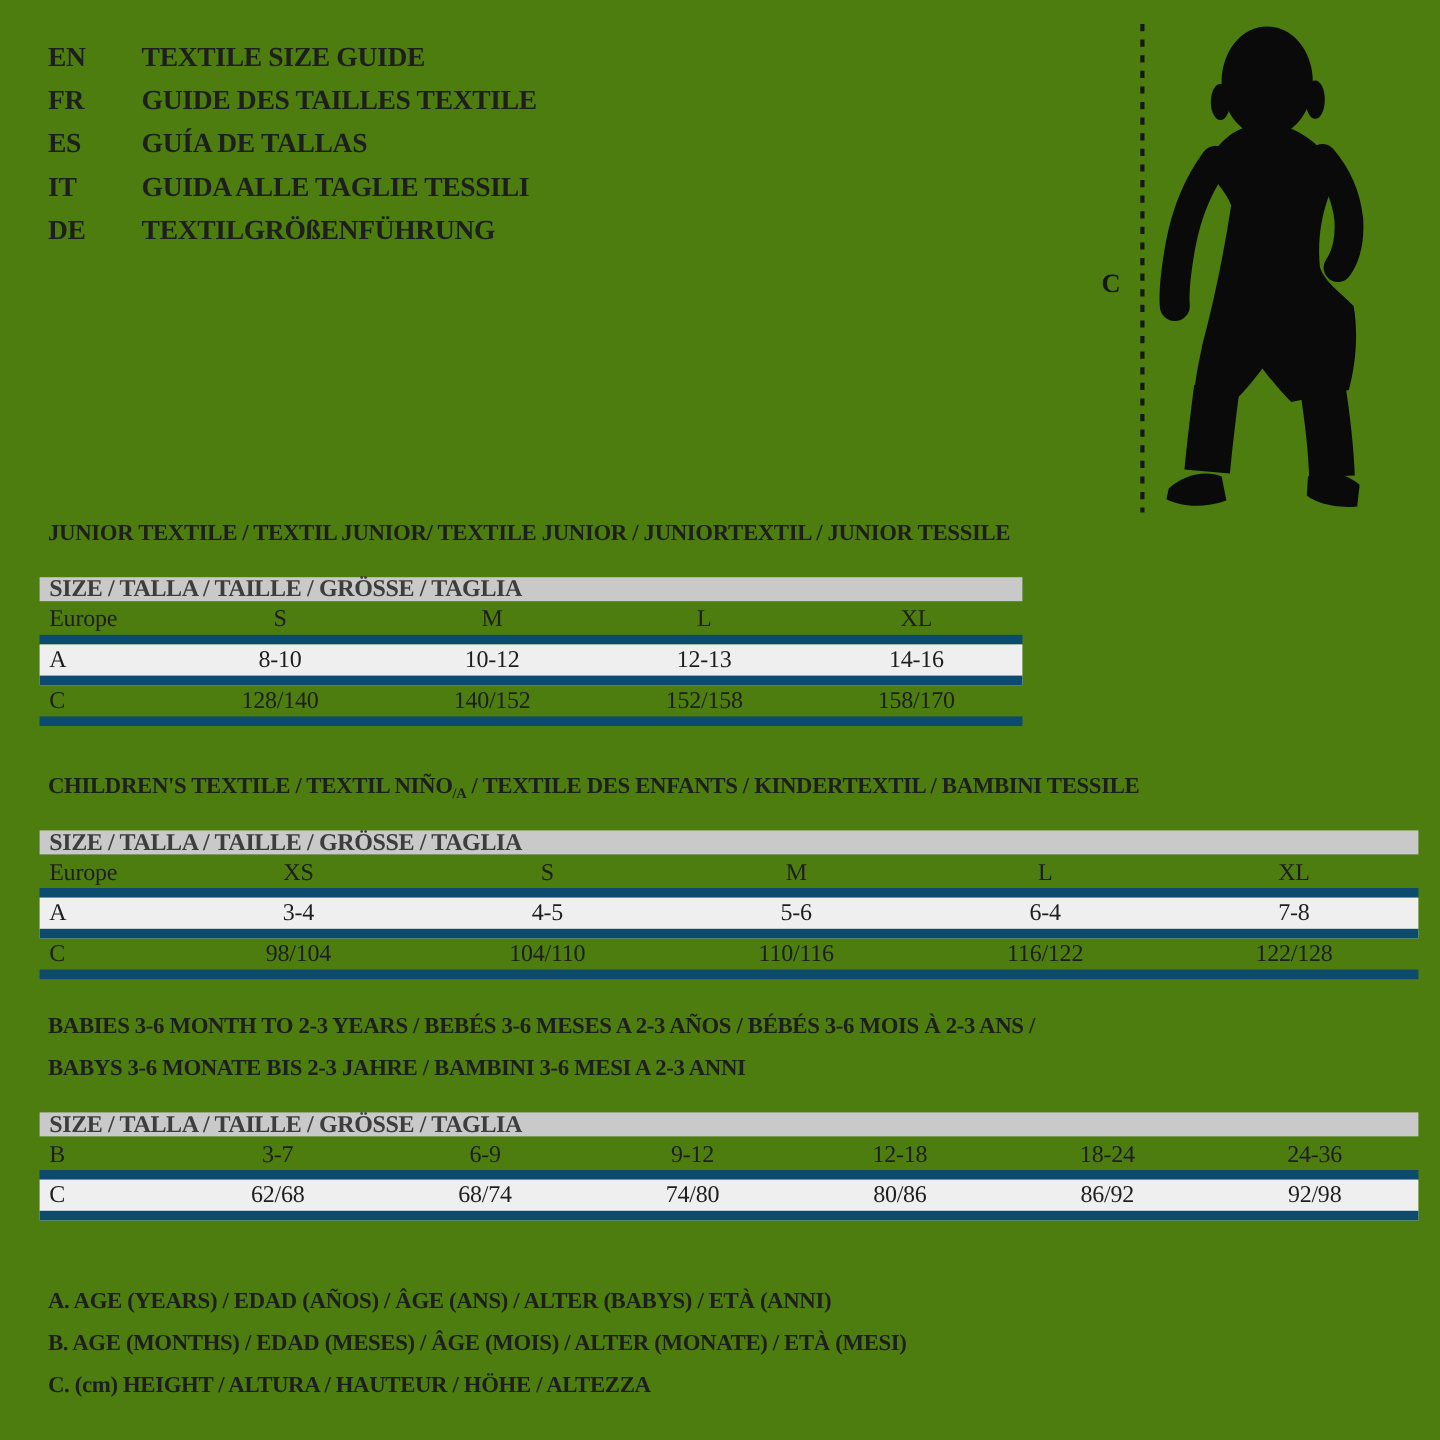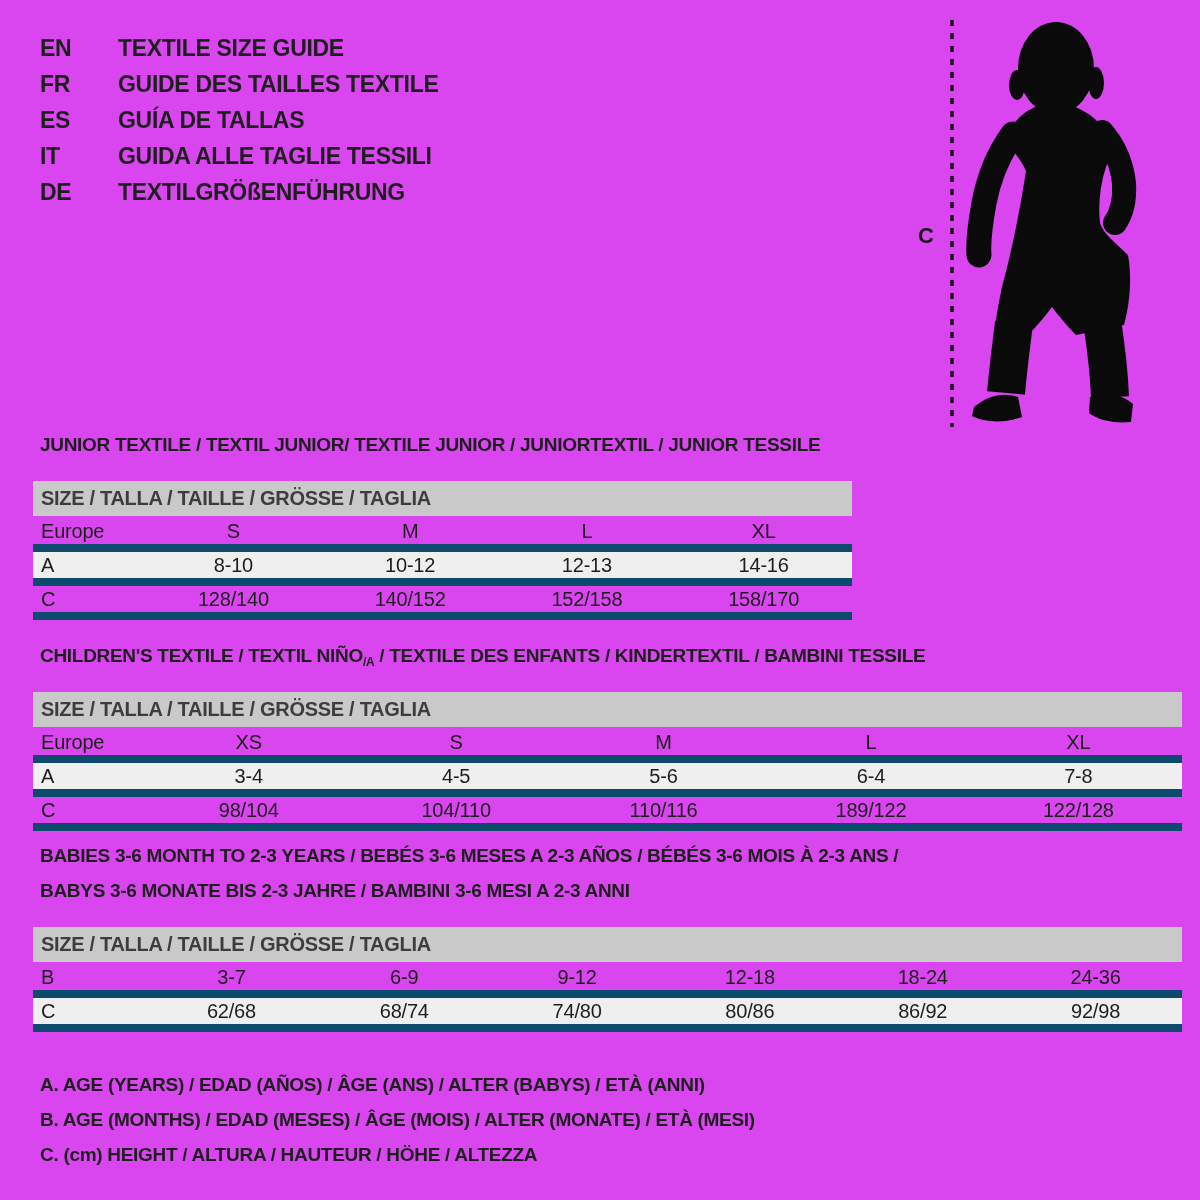--- a/index.html
+++ b/index.html
@@ -1,21 +1,21 @@
 <!DOCTYPE html>
 <html><head>
 <meta charset="utf-8">
 <style>
   * { margin:0; padding:0; box-sizing:border-box; }
   html,body { background:#ffffff; }
   .page {
     position:relative;
     width:1200px; height:1200px;
-    background:#d946ef;
-    font-family:Liberation Sans, sans-serif;
+    background:#4d7c0f;
+    font-family:Liberation Serif, serif;
     color:#1e1e1e;
     overflow:hidden;
   }
 
   
   .lang-block { position:absolute; left:40px; top:30px; }
   .lang-row { display:flex; height:36px; align-items:center; }
   .lang-code {
     width:78px; font-weight:bold; font-size:23px; letter-spacing:-0.3px;
   }
@@ -28,21 +28,21 @@
   .section-title {
     position:absolute; left:40px;
     font-weight:bold; font-size:19px; letter-spacing:-0.3px;
     white-space:nowrap;
   }
   .sub { font-size:12px; vertical-align:-4px; }
 
   
   .size-table { position:absolute; left:33px; }
   .tbl-header {
-    height:35px; background:#c9c9c9; color:#3d3d3d;
+    height:20px; background:#c9c9c9; color:#3d3d3d;
     font-weight:bold; font-size:20px; letter-spacing:-0.3px;
     display:flex; align-items:center; padding-left:8px;
     margin-bottom:2px;
   }
   .t-row {
     display:flex; height:34px; align-items:center;
     font-size:20px; letter-spacing:-0.2px;
     border-bottom:8px solid #0c4a6e;
   }
   .t-row.shaded { background:#efefef; }
@@ -166,21 +166,21 @@
       <span class="t-cell">4-5</span>
       <span class="t-cell">5-6</span>
       <span class="t-cell">6-4</span>
       <span class="t-cell">7-8</span>
     </div>
     <div class="t-row">
       <span class="row-label">C</span>
       <span class="t-cell">98/104</span>
       <span class="t-cell">104/110</span>
       <span class="t-cell">110/116</span>
-      <span class="t-cell">189/122</span>
+      <span class="t-cell">116/122</span>
       <span class="t-cell">122/128</span>
     </div>
   </div>
 
   <div class="section-title" style="top:845px;">BABIES 3-6 MONTH TO 2-3 YEARS / BEBÉS 3-6 MESES A 2-3 AÑOS / BÉBÉS 3-6 MOIS À 2-3 ANS /</div>
   <div class="section-title" style="top:880px;">BABYS 3-6 MONATE BIS 2-3 JAHRE / BAMBINI 3-6 MESI A 2-3 ANNI</div>
 
   <div class="size-table wide-w" style="top:927px;">
     <div class="tbl-header">SIZE / TALLA / TAILLE / GRÖSSE / TAGLIA</div>
     <div class="t-row">

